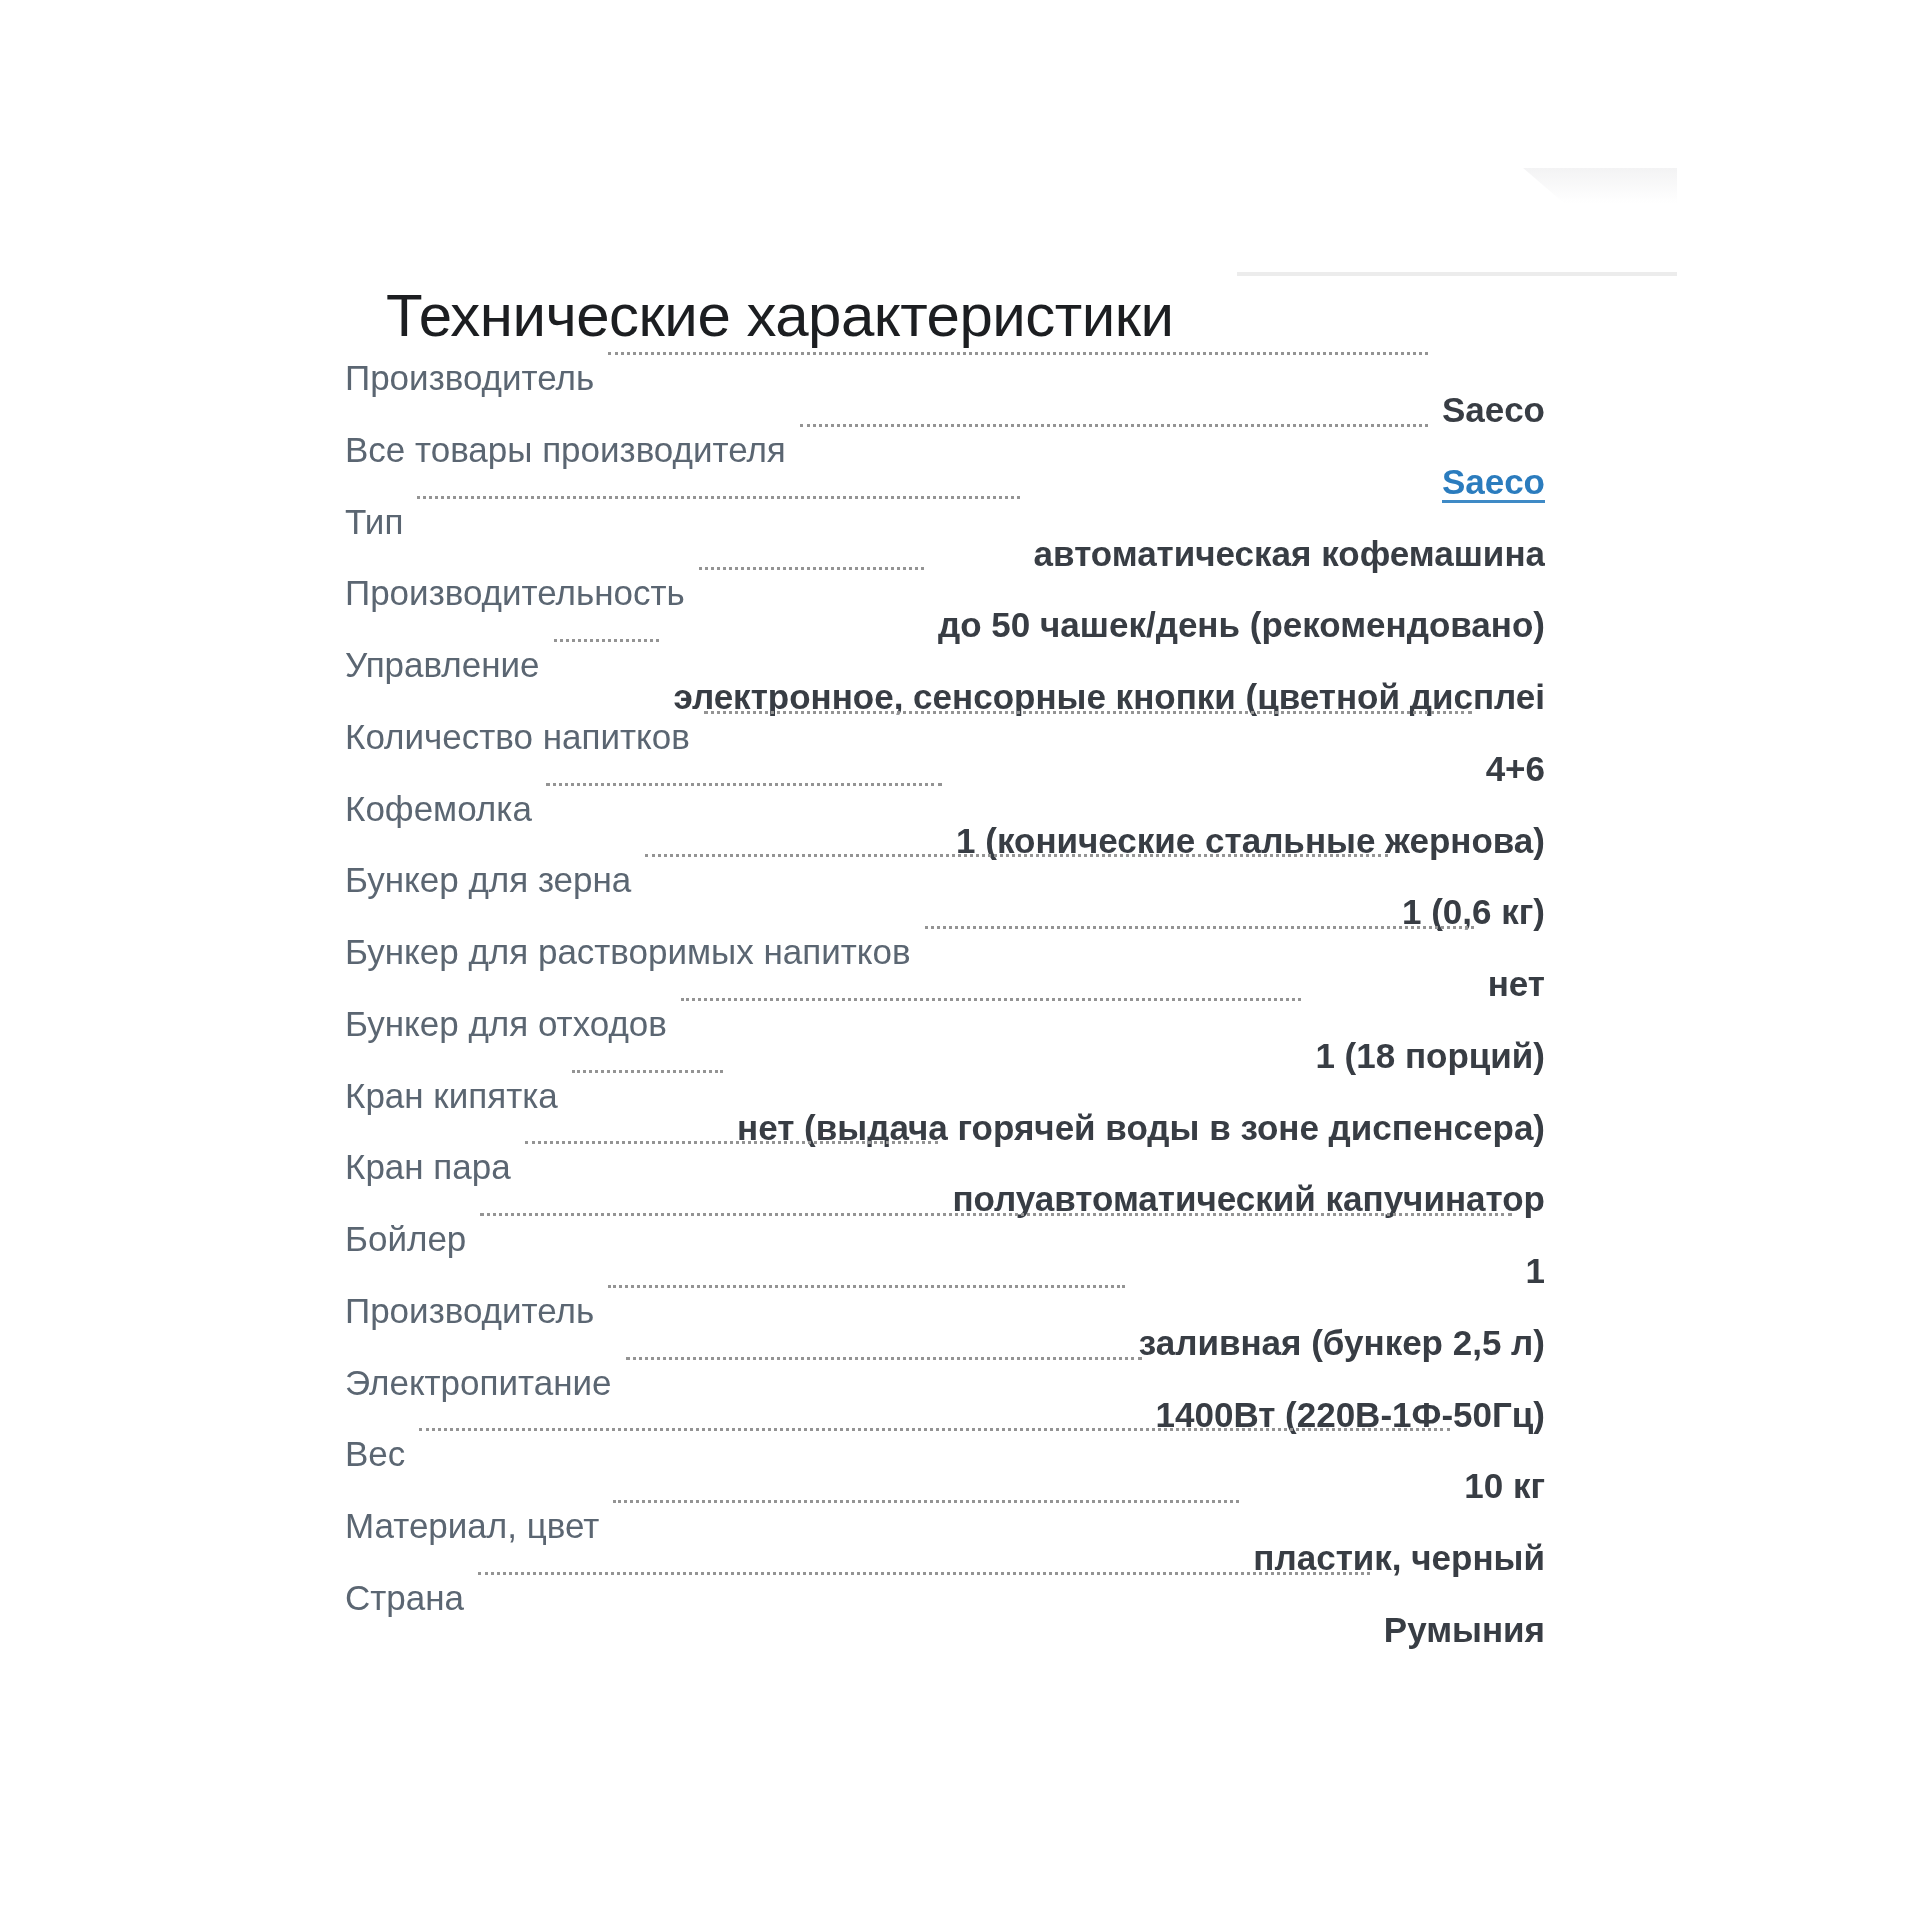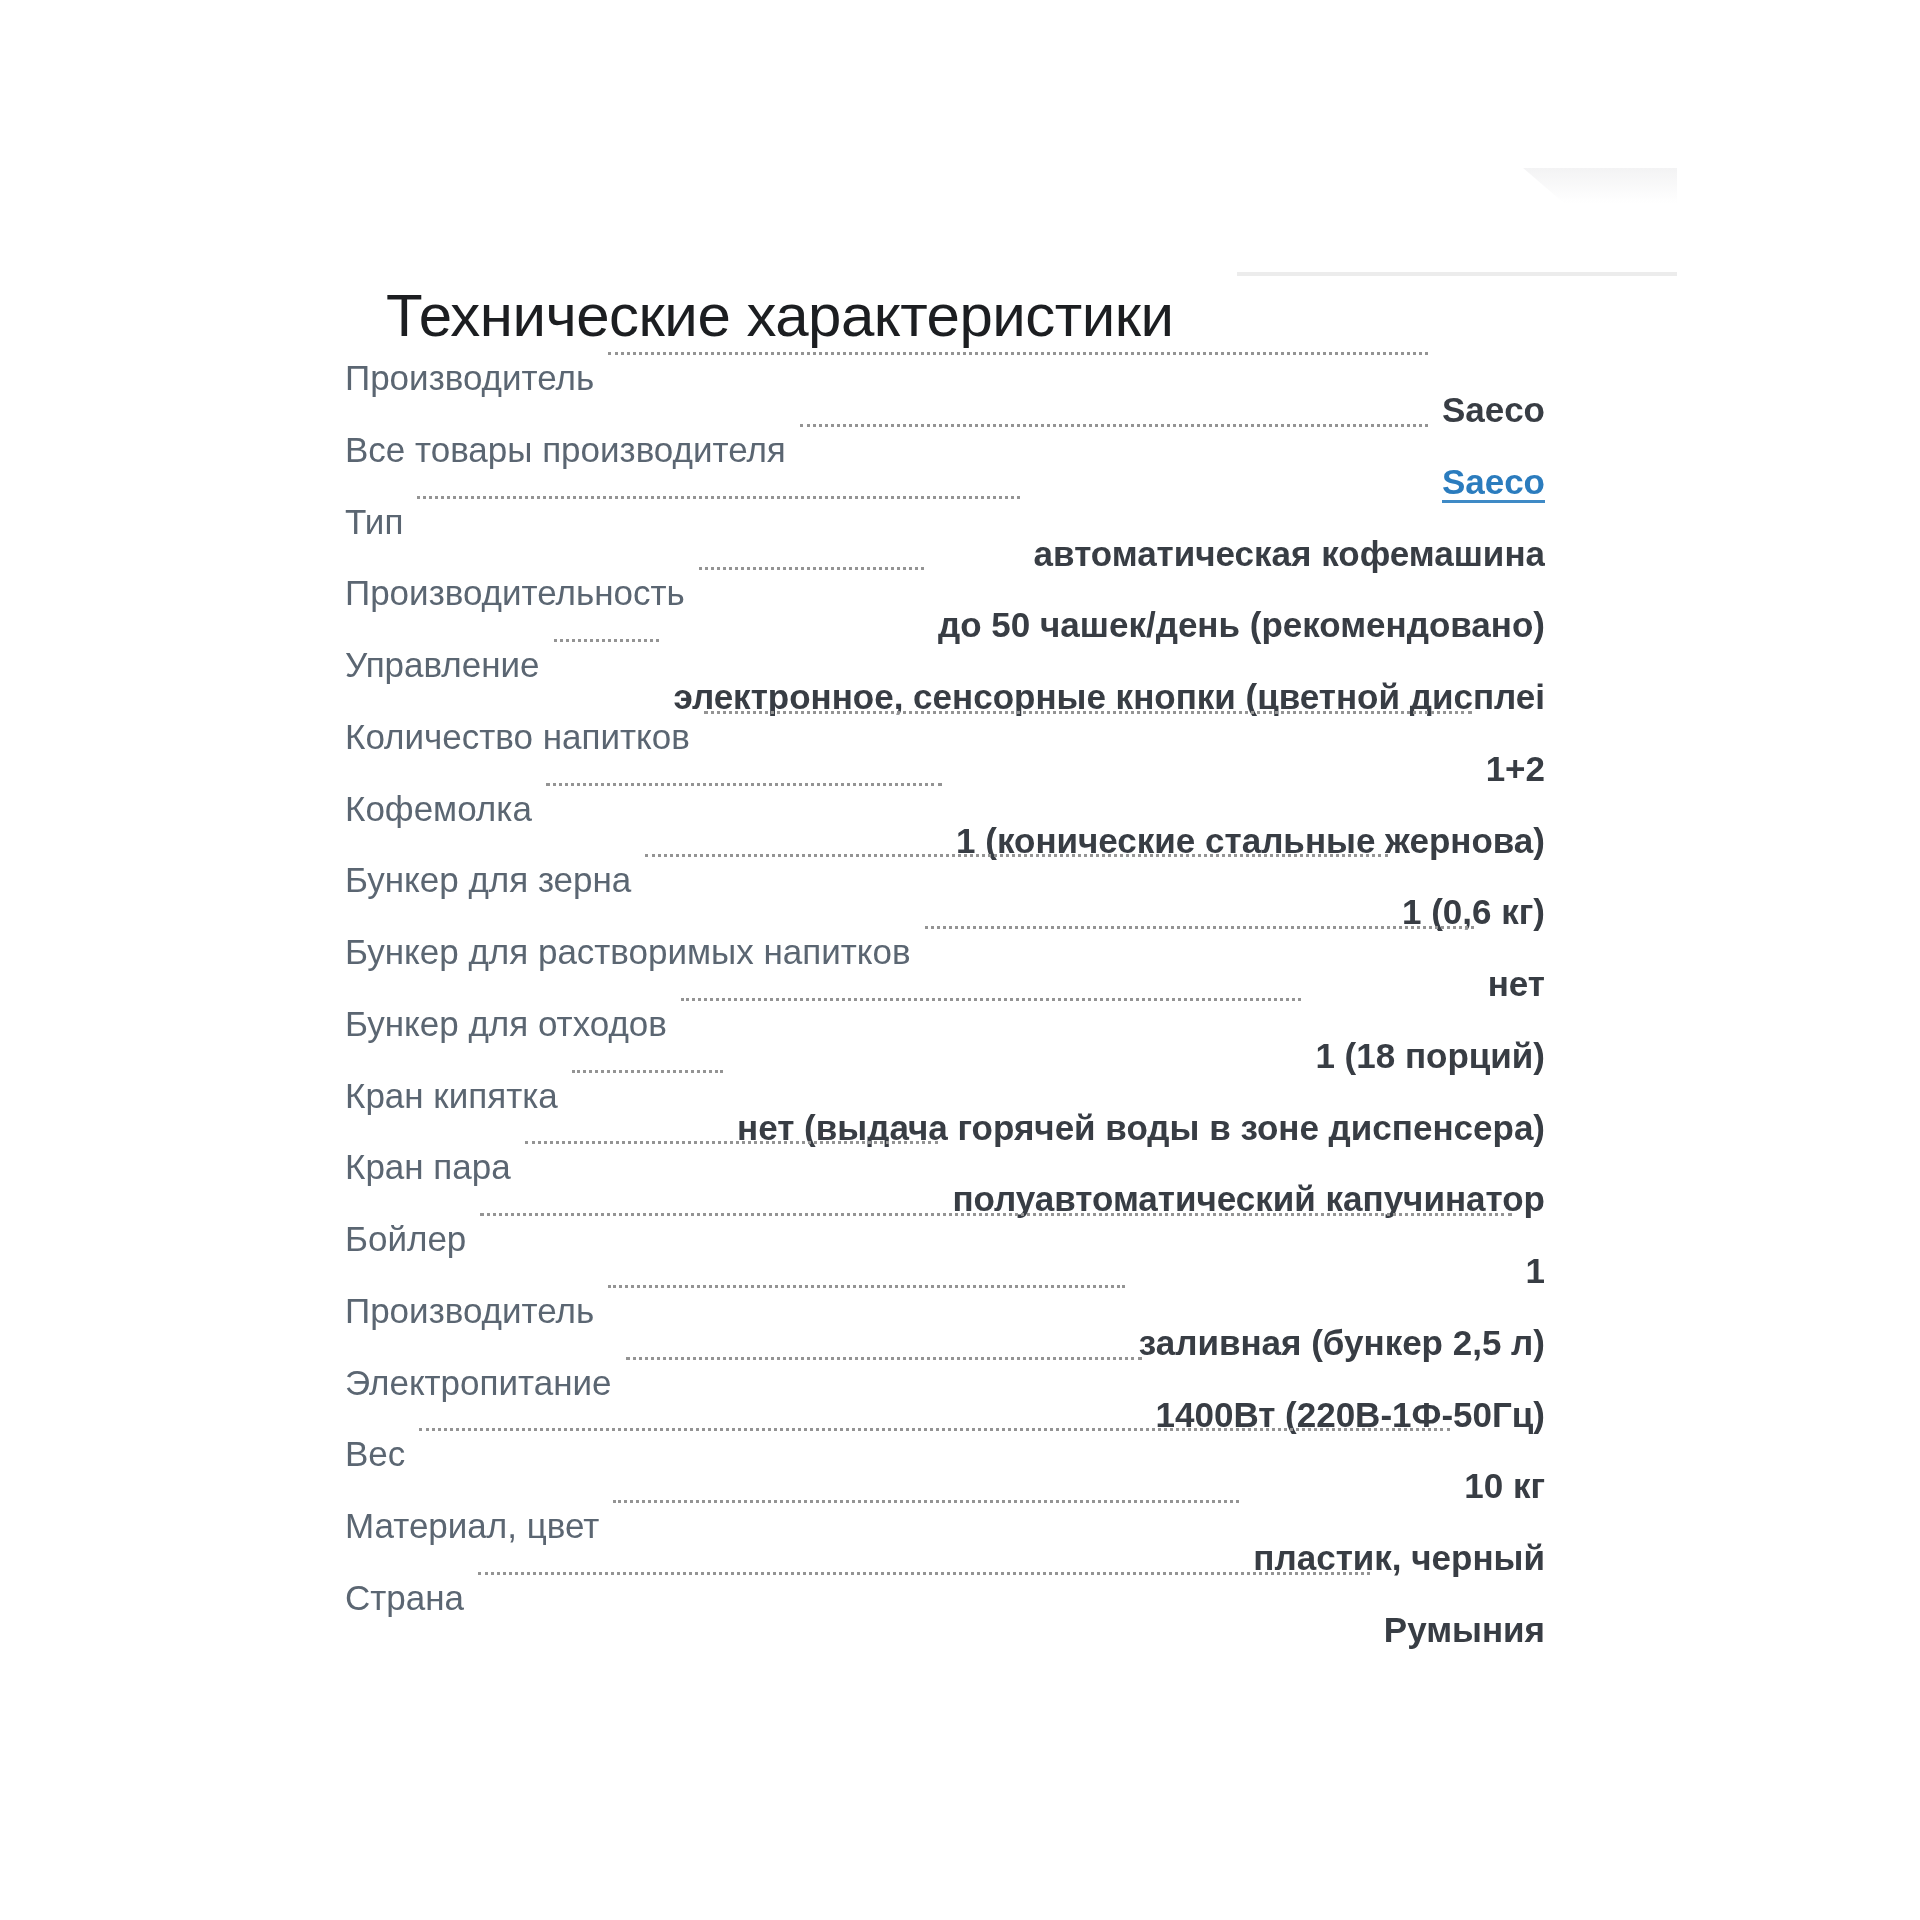--- a/index.html
+++ b/index.html
@@ -89,21 +89,21 @@
     <span class="spec-value">до 50 чашек/день (рекомендовано)</span>
   </div>
       <div class="spec-row">
     <span class="spec-label">Управление</span>
     <span class="spec-leader"></span>
     <span class="spec-value">электронное, сенсорные кнопки (цветной дисплеі</span>
   </div>
       <div class="spec-row">
     <span class="spec-label">Количество напитков</span>
     <span class="spec-leader"></span>
-    <span class="spec-value">1+2</span>
+    <span class="spec-value">4+6</span>
   </div>
       <div class="spec-row">
     <span class="spec-label">Кофемолка</span>
     <span class="spec-leader"></span>
     <span class="spec-value">1 (конические стальные жернова)</span>
   </div>
       <div class="spec-row">
     <span class="spec-label">Бункер для зерна</span>
     <span class="spec-leader"></span>
     <span class="spec-value">1 (0,6 кг)</span>

